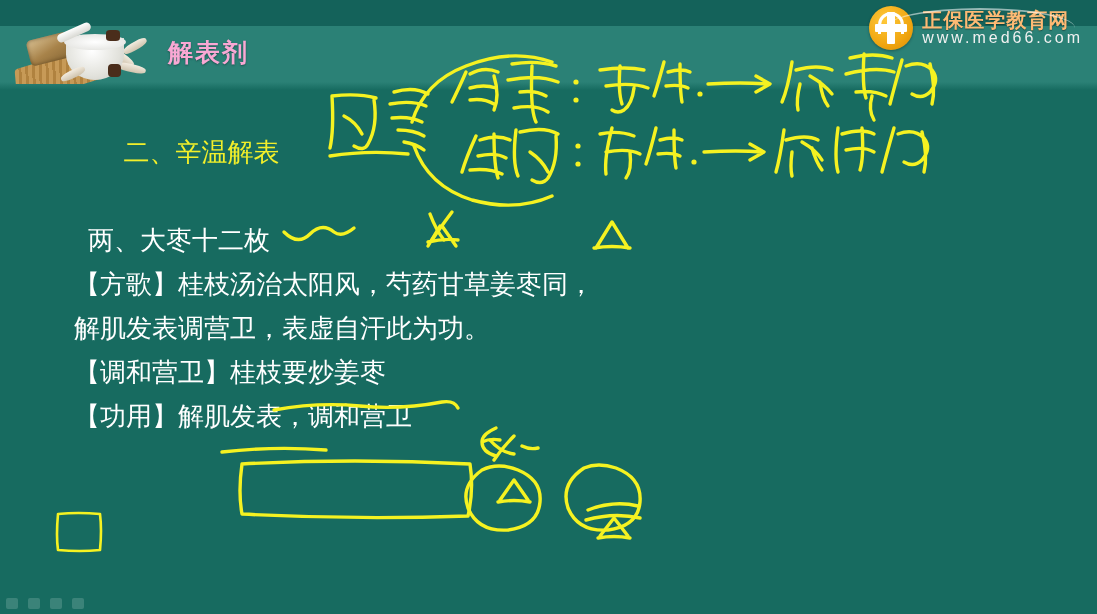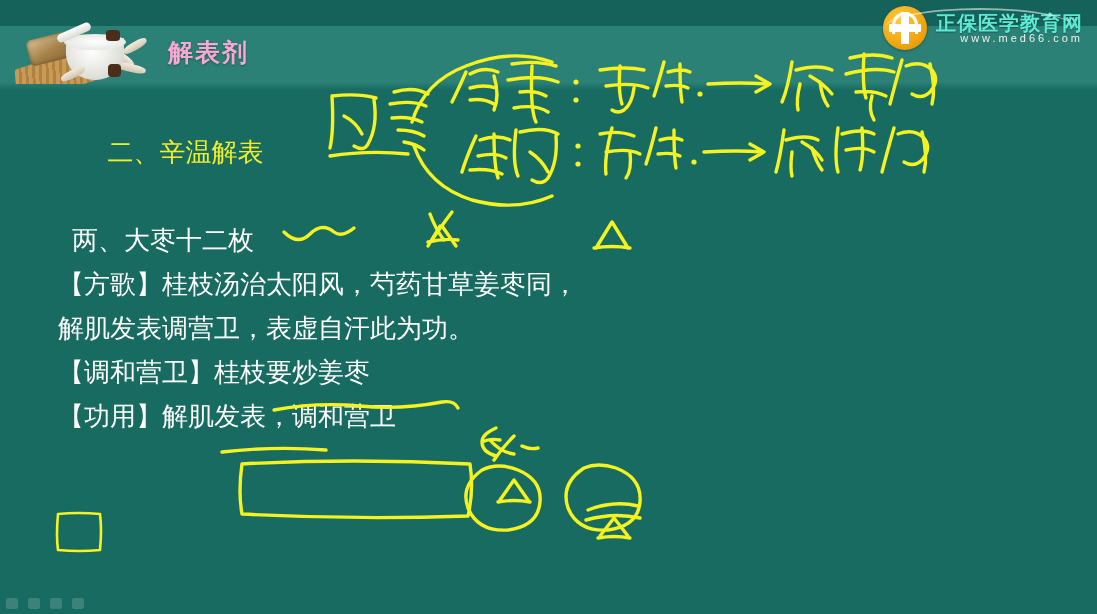--- a/index.html
+++ b/index.html
@@ -95,43 +95,43 @@
     position:absolute;left:6px;top:50%;width:32px;height:8px;
     margin-top:-4px;background:#ffffff;border-radius:1px;
   }
   .logo-mark .arc{
     position:absolute;left:9px;top:6px;width:26px;height:22px;
     border:3px solid #ffffff;border-bottom:none;
     border-radius:13px 13px 0 0;box-sizing:border-box;
   }
   .logo-text{display:flex;flex-direction:column;line-height:1;}
   .logo-cn{
-    color:#5eead4;font-size:20px;font-weight:bold;letter-spacing:1px;
+    color:#fdba74;font-size:20px;font-weight:bold;letter-spacing:1px;
     text-shadow:0 1px 1px rgba(0,0,0,.35);
   }
   .logo-url{
-    color:#f0f0f0;font-size:11px;letter-spacing:3px;
+    color:#f0f0f0;font-size:16px;letter-spacing:3px;
     font-family:"Liberation Sans","DejaVu Sans",sans-serif;
     text-align:right;
   }
   .logo-swoosh{
     position:absolute;right:8px;top:2px;width:190px;height:18px;
     border-top:2px solid rgba(255,255,255,.55);
     border-radius:50%/100% 100% 0 0;
     pointer-events:none;
   }
   
   .body-text{
     position:absolute;left:0;top:86px;width:1097px;
     color:#ffffff;
     font-family:"DejaVu Sans","Liberation Sans",sans-serif;
     font-size:26px;
     line-height:44px;
   }
-  .line{white-space:pre;padding-left:58px;}
+  .line{white-space:pre;padding-left:58px;margin-left:16px;}
   .line.indent{padding-left:72px;}
   .yellow{color:#f2ef2a;}
   
   .ink{
     position:absolute;left:0;top:0;width:1097px;height:614px;
     pointer-events:none;
   }
   .ink path,.ink polyline,.ink line{
     fill:none;stroke:#f5f221;stroke-width:3.4;
     stroke-linecap:round;stroke-linejoin:round;

